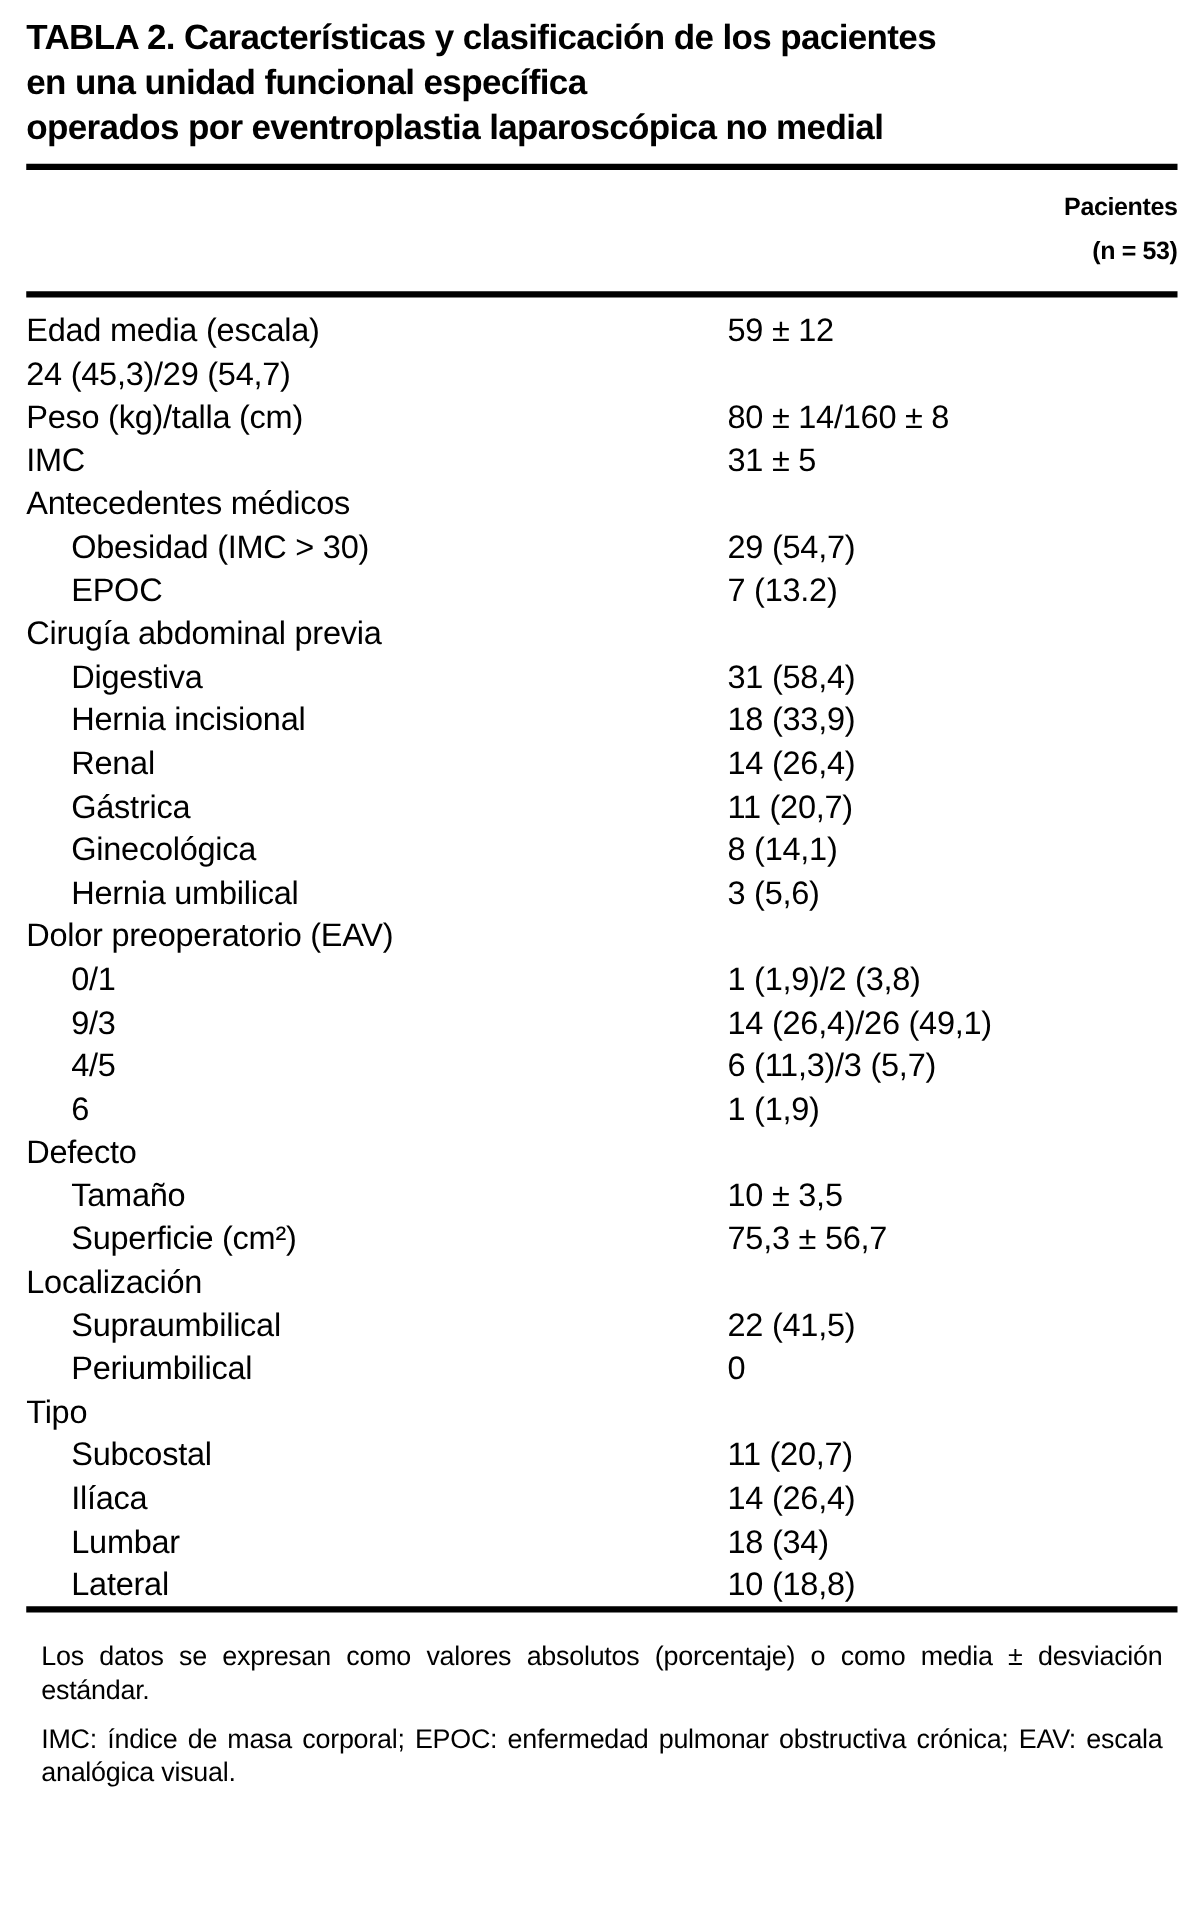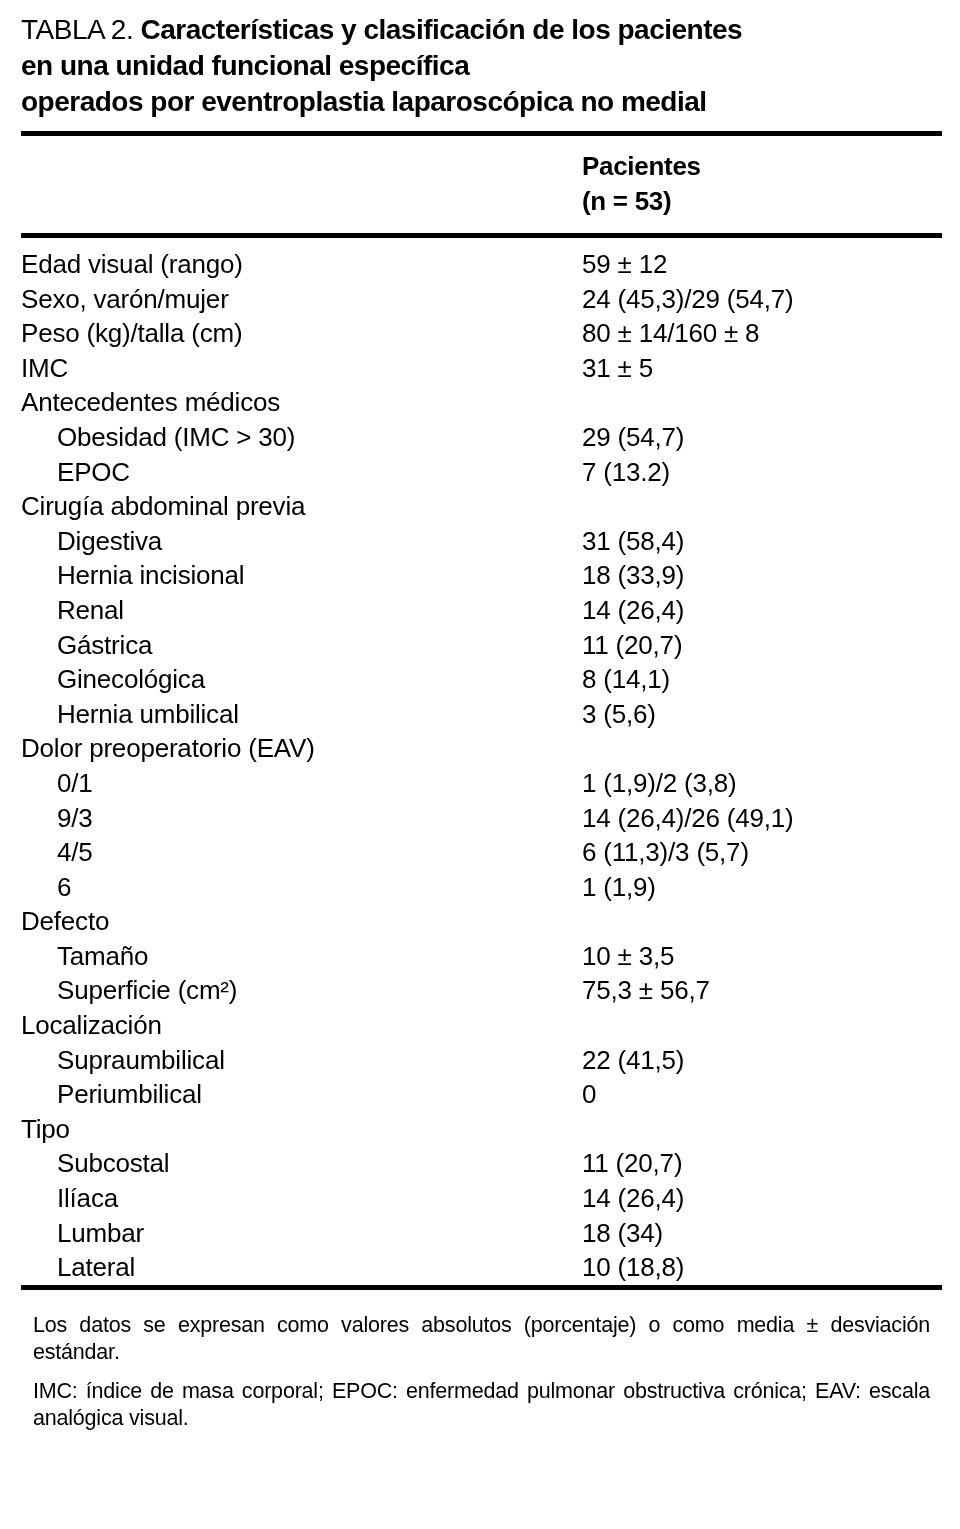--- a/index.html
+++ b/index.html
@@ -21,40 +21,40 @@
   }
   
   .title {
     padding-top: 12px;
     font-size: 28px;
     line-height: 36px;
     font-weight: bold;
     letter-spacing: -0.5px;
   }
   .title .prefix {
-    font-weight: normal;
+    font-weight: bold;
   }
   
   .rule {
     height: 5px;
     background: #000000;
   }
   .rule-top { margin-top: 11px; }
   
   .col-header-area {
     height: 97px;
     box-sizing: border-box;
     padding-top: 13px;
   }
   .col-header {
     margin-left: 561px;
     width: 360px;
-    text-align: left;
+    text-align: right;
     font-weight: bold;
-    font-size: 26px;
+    font-size: 20px;
     line-height: 35px;
     letter-spacing: -0.3px;
   }
   
   .rows {
     padding-top: 9px;
   }
   .row {
     display: flex;
     align-items: baseline;
@@ -105,25 +105,24 @@
     <div class="col-header">
       <div>Pacientes</div>
       <div>(n = 53)</div>
     </div>
   </div>
 
   <div class="rule"></div>
 
   <div class="rows" id="rows">
       <div class="row">
-        <span class="lab">Edad visual (rango)</span>
+        <span class="lab">Edad media (escala)</span>
         <span class="val">59 ± 12</span>
       </div>
       <div class="row">
-        <span class="lab">Sexo, varón/mujer</span>
         <span class="val">24 (45,3)/29 (54,7)</span>
       </div>
       <div class="row">
         <span class="lab">Peso (kg)/talla (cm)</span>
         <span class="val">80 ± 14/160 ± 8</span>
       </div>
       <div class="row">
         <span class="lab">IMC</span>
         <span class="val">31 ± 5</span>
       </div>

